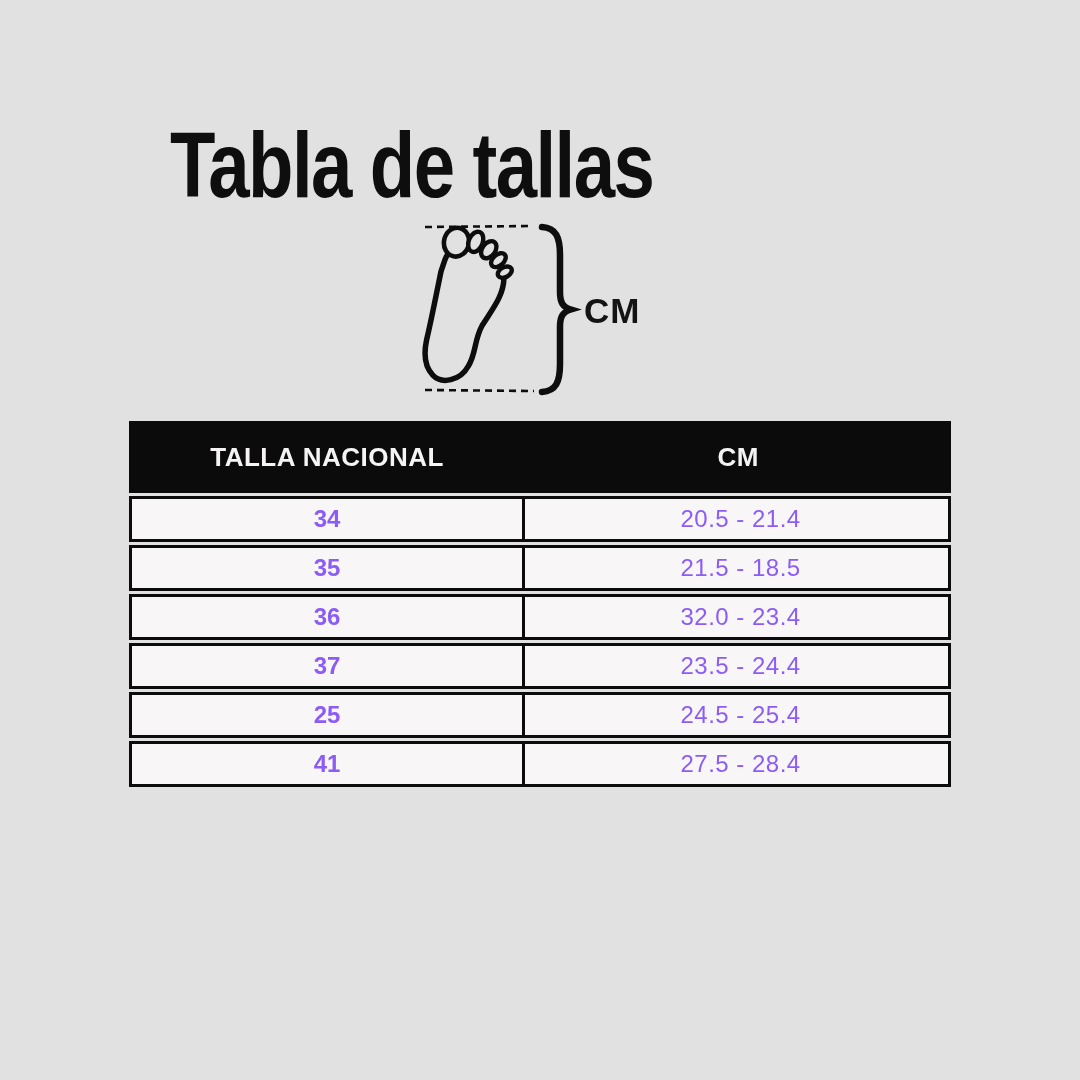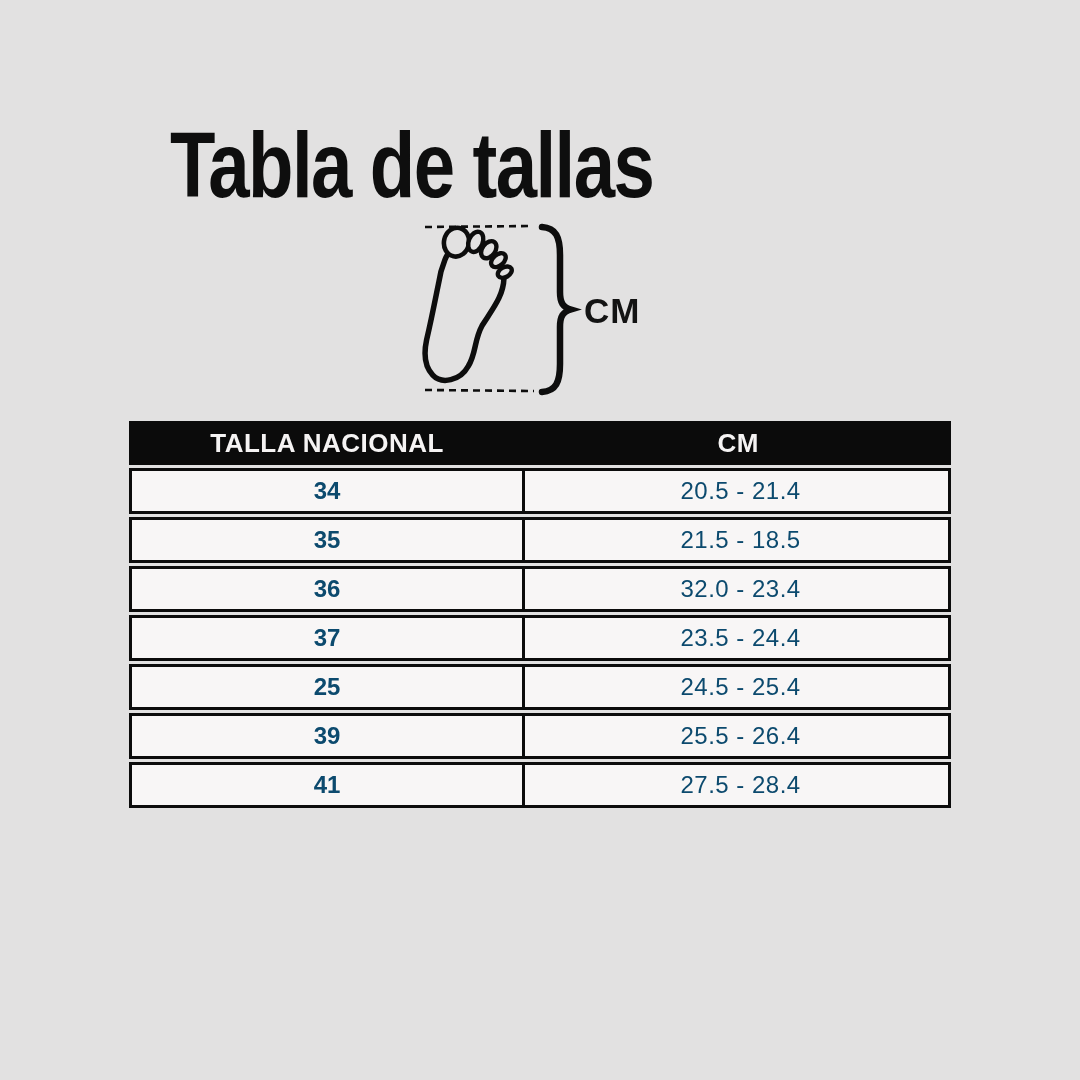--- a/index.html
+++ b/index.html
@@ -51,37 +51,37 @@
   }
   table.size-table {
     width: 100%;
     border-collapse: separate;
     border-spacing: 0 3px;
     table-layout: fixed;
   }
   table.size-table th {
     background: #0b0b0b;
     color: #f5f3f3;
-    height: 44px;
+    height: 72px;
     font-size: 26px;
     font-weight: 700;
     letter-spacing: 0.5px;
     text-align: center;
     vertical-align: middle;
   }
   table.size-table col.c1 { width: 48.2%; }
   table.size-table col.c2 { width: 51.8%; }
   table.size-table td {
     background: #f8f6f6;
     border: 3px solid #0c0c0c;
     height: 46px;
     text-align: center;
     vertical-align: middle;
     font-size: 24px;
-    color: #0c4a6e;
+    color: #8b5cf6;
   }
   table.size-table td.size-cell {
     font-weight: 800;
     border-right: 3px solid #0c0c0c;
   }
   table.size-table td.cm-cell {
     border-left: none;
     font-weight: 400;
     letter-spacing: 0.5px;
     padding-left: 8px;
@@ -153,24 +153,20 @@
         </tr>
         <tr>
           <td class="size-cell">37</td>
           <td class="cm-cell">23.5 - 24.4</td>
         </tr>
         <tr>
           <td class="size-cell">25</td>
           <td class="cm-cell">24.5 - 25.4</td>
         </tr>
         <tr>
-          <td class="size-cell">39</td>
-          <td class="cm-cell">25.5 - 26.4</td>
-        </tr>
-        <tr>
           <td class="size-cell">41</td>
           <td class="cm-cell">27.5 - 28.4</td>
         </tr>
       </tbody>
     </table>
   </div>
 
 </div>
 
 </body></html>

